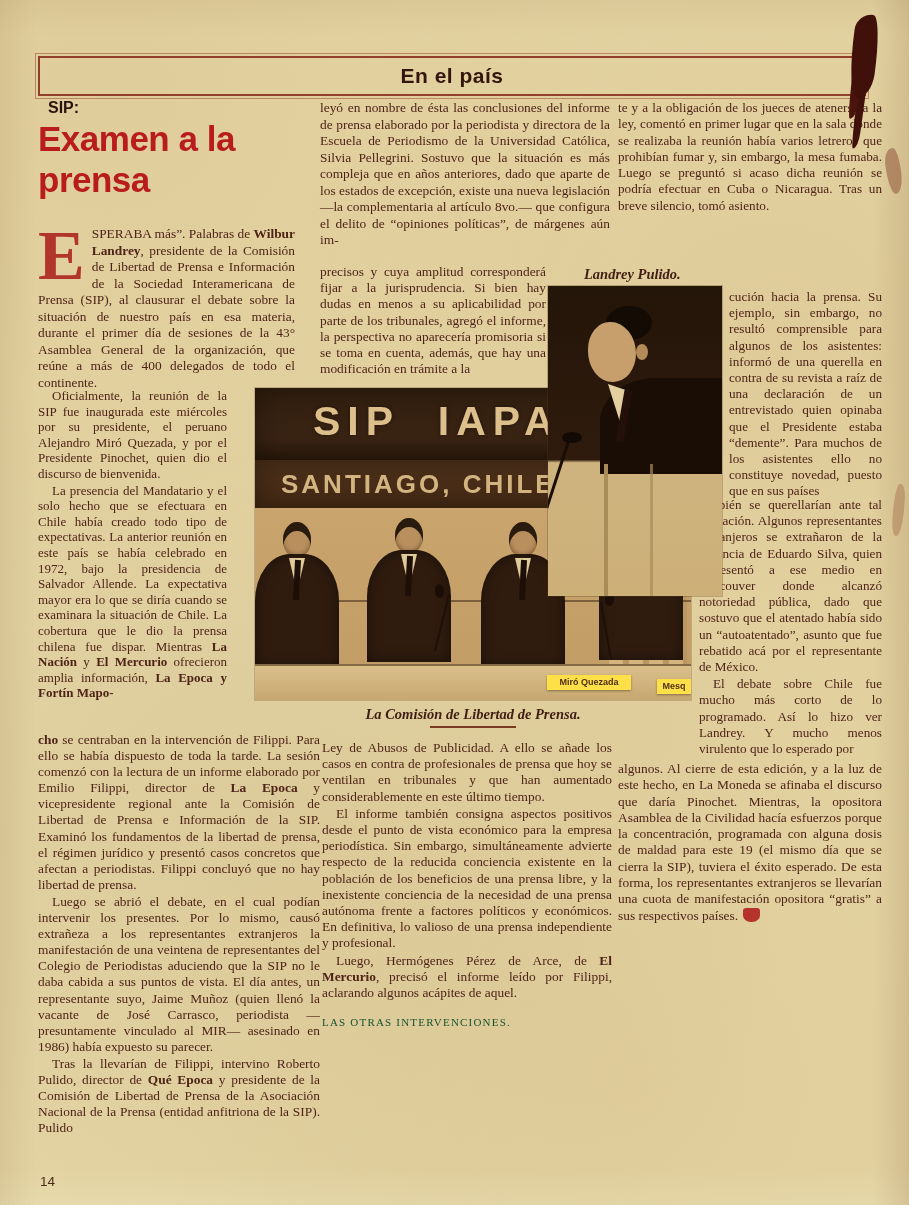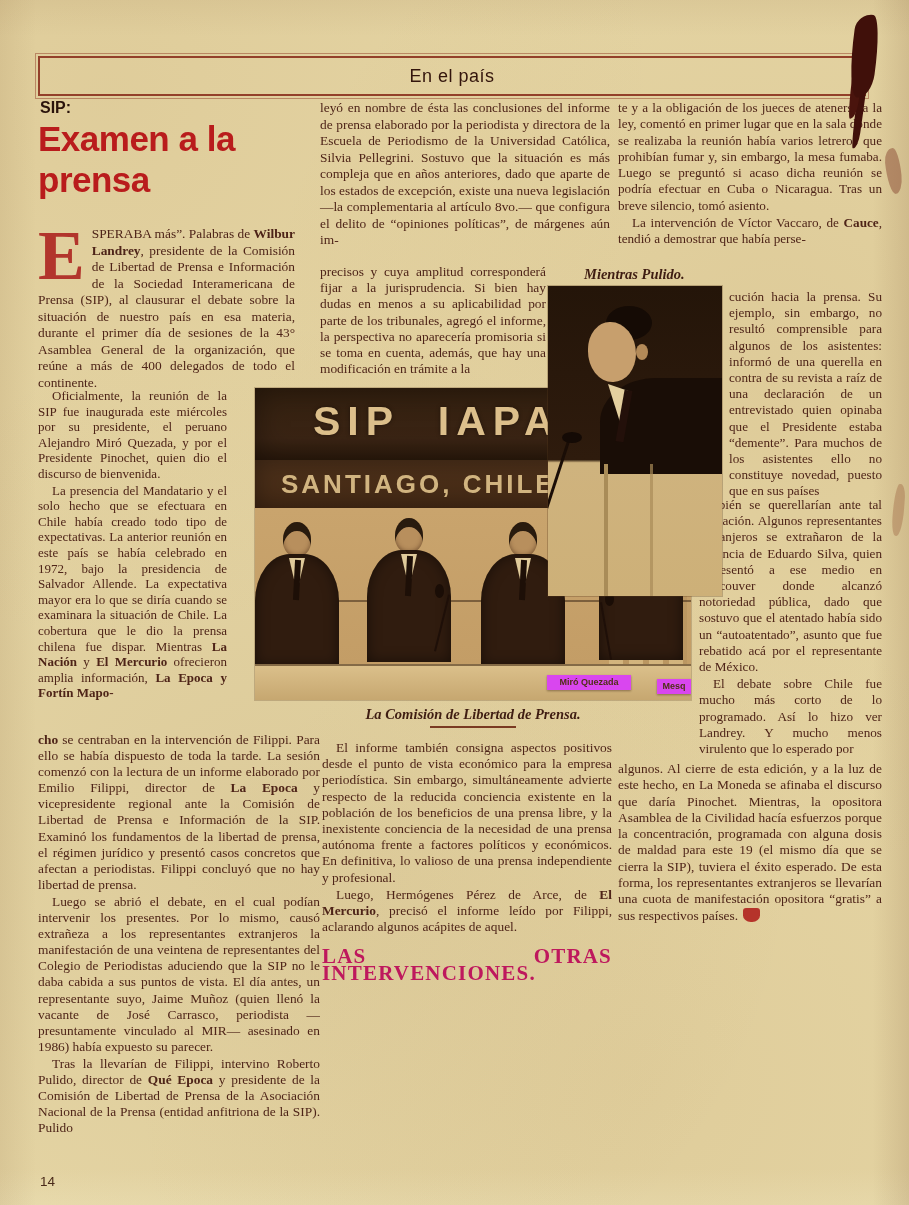--- a/index.html
+++ b/index.html
@@ -19,40 +19,40 @@
   .txt{font-size:13.4px;line-height:16.5px;text-align:justify;color:#4e2418;z-index:2;}
   .txt p{margin:0;}
   .txt p.ind{text-indent:14px;}
   .txt p + p{margin-top:1px;}
   .b{font-weight:bold;}
 
   
   .header-box{left:38px;top:56px;width:824px;height:36px;border:2px solid #93402a;
     outline:1px solid rgba(147,64,42,.5);outline-offset:2px;z-index:2;
     display:flex;align-items:center;justify-content:center;}
-  .header-title{font-family:"Liberation Sans",sans-serif;font-weight:normal;font-size:18px;
+  .header-title{font-family:"Liberation Sans",sans-serif;font-weight:bold;font-size:21px;
     color:#33150c;letter-spacing:.5px;}
 
   
-  .kicker{left:40px;top:99px;font-family:"Liberation Sans",sans-serif;font-weight:bold;
+  .kicker{left:48px;top:99px;font-family:"Liberation Sans",sans-serif;font-weight:bold;
     font-size:16px;color:#2a130b;z-index:2;text-align:right;}
   .headline{left:38px;top:118px;width:250px;font-family:"Liberation Sans",sans-serif;
     font-weight:bold;font-size:35px;line-height:41px;color:#b91c1c;letter-spacing:-.5px;z-index:2;}
   .lead{left:38px;top:226px;width:257px;}
   .dropcap{float:left;font-size:70px;line-height:54px;font-weight:bold;color:#b2352c;
     margin:3px 7px 0 0;font-family:"Liberation Serif",serif;}
   .col1c{left:38px;top:388px;width:189px;font-size:13px;line-height:15.6px;}
   .col1d{left:38px;top:732px;width:282px;font-size:13.4px;line-height:16.1px;}
 
   
   .col2a{left:320px;top:100px;width:290px;}
   .col2b{left:320px;top:264px;width:226px;line-height:16.2px;}
   .col2c{left:322px;top:740px;width:290px;line-height:16.2px;}
-  .subhead{font-family:"Liberation Serif",serif;font-weight:bold;font-size:21px;
-    letter-spacing:1.2px;color:#be185d;margin:13px 0 6px 0 !important;}
+  .subhead{font-family:"Liberation Serif",serif;font-weight:normal;font-size:11px;
+    letter-spacing:1.2px;color:#14532d;margin:13px 0 6px 0 !important;}
 
   
   .col3a{left:618px;top:100px;width:264px;font-size:13.2px;line-height:16.3px;}
   .col3b{left:729px;top:289px;width:153px;font-size:13.2px;line-height:16.2px;}
   .col3c{left:699px;top:497px;width:183px;font-size:13.2px;line-height:16.2px;}
   .col3d{left:618px;top:761px;width:264px;line-height:16.3px;}
   .endmark{display:inline-block;width:17px;height:14px;background:#b5332a;
     border-radius:3px 3px 46% 46%;vertical-align:-2px;margin-left:5px;}
 
   
@@ -80,21 +80,21 @@
   .person .body{position:absolute;left:8px;top:48px;width:84px;height:112px;
     background:#301c0f;border-radius:42% 42% 0 0;box-shadow:inset 0 0 14px rgba(0,0,0,.5);}
   .person .shirt{position:absolute;left:42px;top:52px;width:16px;height:34px;
     background:#e0cb9b;clip-path:polygon(0 0,100% 0,50% 100%);}
   .person .tie{position:absolute;left:47px;top:54px;width:6px;height:40px;background:#1d0f07;
     transform:rotate(3deg);}
   .mic{position:absolute;width:2px;height:58px;background:#1e0f08;}
   .michead{position:absolute;width:9px;height:14px;border-radius:50%;background:#1a0d06;}
   .tablestrip{position:absolute;left:0;bottom:0;width:100%;height:36px;
     background:linear-gradient(180deg,#dcc18c,#c6a770);box-shadow:inset 0 2px 0 rgba(60,35,15,.55);}
-  .plate{position:absolute;background:#d946ef;color:#4f2f16;font-family:"Liberation Sans",sans-serif;
+  .plate{position:absolute;background:#fde047;color:#4f2f16;font-family:"Liberation Sans",sans-serif;
     font-size:9px;font-weight:bold;line-height:15px;text-align:center;height:15px;
     box-shadow:0 1px 2px rgba(40,20,10,.4);}
   .caption-main{left:255px;top:705px;width:436px;text-align:center;z-index:2;}
   .caption-main .cap{font-size:14.5px;font-weight:bold;font-style:italic;color:#3f1d12;}
   .caption-rule{width:86px;height:1.5px;background:#7a3a22;margin:3px auto 0 auto;}
 
   
   .photo-pulido{left:548px;top:286px;width:174px;height:310px;z-index:3;overflow:hidden;
     background:linear-gradient(180deg,#241509 0%,#2e1b0d 56%,#cfb37e 57%,#cdb078 100%);
     box-shadow:0 0 0 1px rgba(90,60,30,.3);}
@@ -160,28 +160,28 @@
 </div>
 
 <div class="abs txt col2a">
   <p>leyó en nombre de ésta las conclusiones del informe de prensa elaborado por la periodista y directora de la Escuela de Periodismo de la Universidad Católica, Silvia Pellegrini. Sostuvo que la situación es más compleja que en años anteriores, dado que aparte de los estados de excepción, existe una nueva legislación —la complementaria al artículo 8vo.— que configura el delito de “opiniones políticas”, de márgenes aún im-</p>
 </div>
 <div class="abs txt col2b">
   <p>precisos y cuya amplitud corresponderá fijar a la jurisprudencia. Si bien hay dudas en menos a su aplicabilidad por parte de los tribunales, agregó el informe, la perspectiva no aparecería promisoria si se toma en cuenta, además, que hay una modificación en trámite a la</p>
 </div>
 
 <div class="abs txt col2c">
+  <p>Ley de Abusos de Publicidad. A ello se añade los casos en contra de profesionales de prensa que hoy se ventilan en tribunales y que han aumentado considerablemente en este último tiempo.</p>
   <p class="ind">El informe también consigna aspectos positivos desde el punto de vista económico para la empresa periodística. Sin embargo, simultáneamente advierte respecto de la reducida conciencia existente en la población de los beneficios de una prensa libre, y la inexistente conciencia de la necesidad de una prensa autónoma frente a factores políticos y económicos. En definitiva, lo valioso de una prensa independiente y profesional.</p>
   <p class="ind"><span>Luego, Hermógenes Pérez de Arce, de </span><span class="b">El Mercurio</span><span>, precisó el informe leído por Filippi, aclarando algunos acápites de aquel.</span></p>
   <p class="subhead">LAS OTRAS INTERVENCIONES.</p>
 </div>
 
 <div class="abs txt col3a">
   <p>te y a la obligación de los jueces de atenerse a la ley, comentó en primer lugar que en la sala donde se realizaba la reunión había varios letreros que prohibían fumar y, sin embargo, la mesa fumaba. Luego se preguntó si acaso dicha reunión se podría efectuar en Cuba o Nicaragua. Tras un breve silencio, tomó asiento.</p>
-  <p class="ind"><span>La intervención de Víctor Vaccaro, de </span><span class="b">Cauce</span><span>, tendió a demostrar que había perse-</span></p>
 </div>
 <div class="abs txt col3b">
   <p>cución hacia la prensa. Su ejemplo, sin embargo, no resultó comprensible para algunos de los asistentes: informó de una querella en contra de su revista a raíz de una declaración de un entrevistado quien opinaba que el Presidente estaba “demente”. Para muchos de los asistentes ello no constituye novedad, puesto que en sus países</p>
 </div>
 <div class="abs txt col3c">
   <p>también se querellarían ante tal acusación. Algunos representantes extranjeros se extrañaron de la ausencia de Eduardo Silva, quien representó a ese medio en Vancouver donde alcanzó notoriedad pública, dado que sostuvo que el atentado había sido un “autoatentado”, asunto que fue rebatido acá por el representante de México.</p>
   <p class="ind">El debate sobre Chile fue mucho más corto de lo programado. Así lo hizo ver Landrey. Y mucho menos virulento que lo esperado por</p>
 </div>
 <div class="abs txt col3d">
   <p><span>algunos. Al cierre de esta edición, y a la luz de este hecho, en La Moneda se afinaba el discurso que daría Pinochet. Mientras, la opositora Asamblea de la Civilidad hacía esfuerzos porque la concentración, programada con alguna dosis de maldad para este 19 (el mismo día que se cierra la SIP), tuviera el éxito esperado. De esta forma, los representantes extranjeros se llevarían una cuota de manifestación opositora “gratis” a sus respectivos países.</span><span class="endmark"></span></p>
@@ -232,21 +232,21 @@
   <div class="banner2">
     <span>SANTIAGO, CHILE-1987</span>
   </div>
 </div>
 
 <div class="abs caption-main">
   <span class="cap">La Comisión de Libertad de Prensa.</span>
   <div class="caption-rule"></div>
 </div>
 
-<div class="abs caption-pulido">Mientras Pulido.</div>
+<div class="abs caption-pulido">Landrey Pulido.</div>
 <div class="abs photo-pulido">
   <div class="pp-hair"></div>
   <div class="pp-face"></div>
   <div class="pp-ear"></div>
   <div class="pp-suit"></div>
   <div class="pp-shirt"></div>
   <div class="pp-tie"></div>
   <div class="pp-micstand"></div>
   <div class="pp-mic"></div>
   <div class="pp-podium-line" style="left:56px;"></div>

